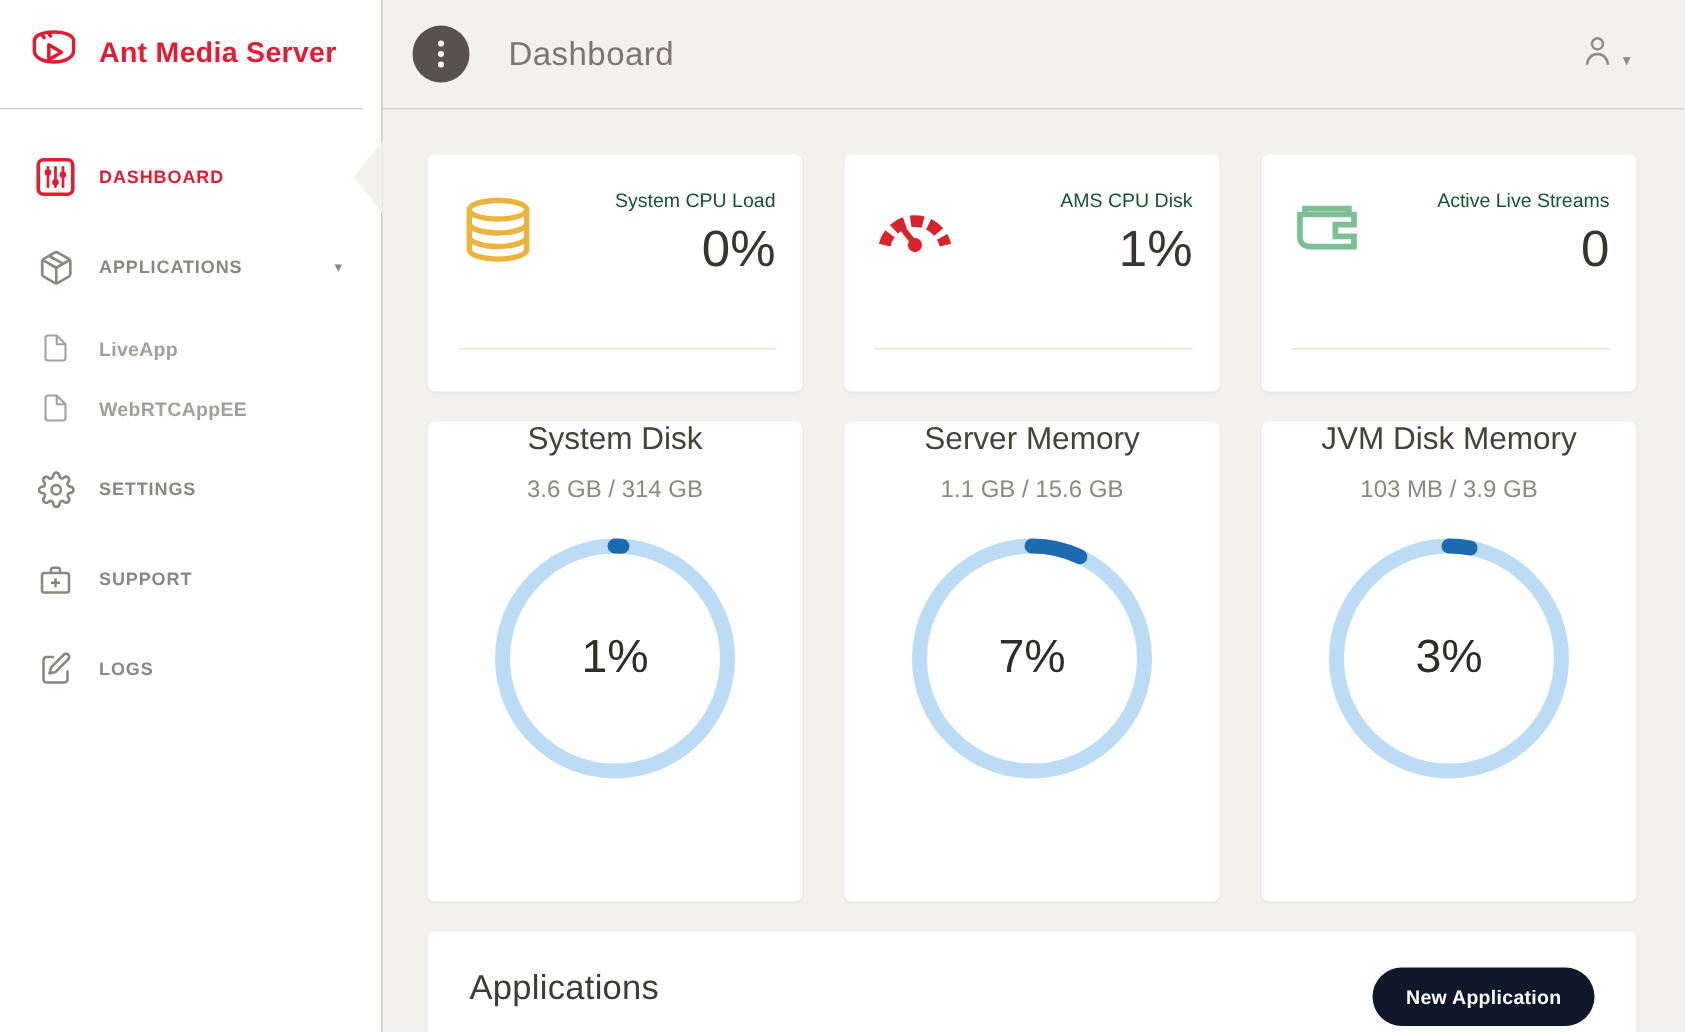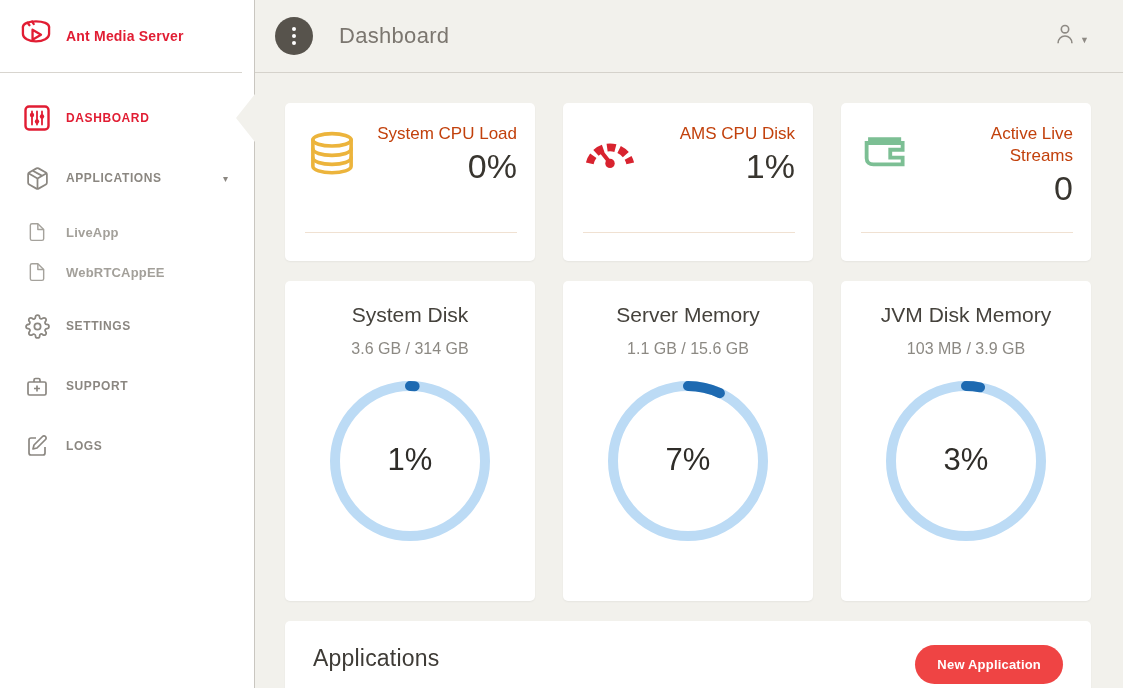--- a/index.html
+++ b/index.html
@@ -2,21 +2,21 @@
 <html><head>
 <meta charset="utf-8">
 <style>
   * { margin:0; padding:0; box-sizing:border-box; }
   html,body { width:1123px; height:688px; overflow:hidden; }
   body { font-family:"Liberation Sans", sans-serif; background:#f2f1ec; position:relative; }
 
   
   .sidebar { position:absolute; left:0; top:0; width:255px; height:688px; background:#ffffff; border-right:1px solid #c9c6c0; z-index:2; }
   .logo-row { height:73px; display:flex; align-items:center; padding-left:16px; border-bottom:1px solid #d8d5cf; margin-right:12px; }
-  .logo-text { color:#e11d33; font-size:14px; font-weight:700; margin-left:10px; letter-spacing:0.2px; }
+  .logo-text { color:#e11d33; font-size:19px; font-weight:700; margin-left:10px; letter-spacing:0.2px; }
   .nav { padding-top:25px; }
   .nav-item { position:relative; height:40px; display:flex; align-items:center; padding-left:24px; cursor:pointer; }
   .nav-item .ico { width:26px; display:flex; justify-content:center; align-items:center; }
   .nav-label { margin-left:16px; font-size:12px; font-weight:700; letter-spacing:0.6px; color:#8b8781; }
   .nav-item.active .nav-label { color:#e11d33; }
   .nav-item.sub .nav-label { font-size:13px; font-weight:700; letter-spacing:0.2px; color:#a3a09a; }
   .caret { position:absolute; right:26px; color:#8b8781; font-size:10px; }
   .notch { position:absolute; right:-1px; top:50%; transform:translateY(-50%);
            width:0; height:0; border-top:24px solid transparent; border-bottom:24px solid transparent;
            border-right:19px solid #f2f1ec; }
@@ -34,37 +34,37 @@
 
   
   .content { position:absolute; left:255px; top:74px; right:0; bottom:0; padding:29px 32px 0 30px; }
   .cards-row { display:flex; gap:28px; }
   .card { background:#ffffff; border-radius:5px; box-shadow:0 1px 2px rgba(0,0,0,0.05); }
 
   .stat-card { width:250px; height:158px; padding:20px 18px 0 20px; display:flex; flex-direction:column; }
   .stat-top { display:flex; }
   .stat-icon { width:56px; margin-top:6px; }
   .stat-text { margin-left:auto; text-align:right; }
-  .stat-label { font-size:17px; line-height:22px; color:#c2410c; max-width:150px; }
+  .stat-label { font-size:13px; line-height:22px; color:#14532d; max-width:150px; }
   .stat-value { font-size:34px; font-weight:500; color:#38352f; margin-top:2px; }
   .stat-divider { margin-top:auto; margin-bottom:28px; border-top:1px solid #f0e1d2; }
 
   .gauge-row { margin-top:20px; }
-  .gauge-card { width:250px; height:320px; padding-top:22px; text-align:center; }
+  .gauge-card { width:250px; height:320px; text-align:center; }
   .gauge-title { font-size:21px; font-weight:500; color:#45423c; }
   .gauge-sub { font-size:16px; color:#8c8983; margin-top:13px; }
   .gauge-wrap { position:relative; width:170px; height:170px; margin:18px auto 0; }
   .gauge-wrap svg { display:block; }
   .gauge-track { stroke:#bcdbf5; }
   .gauge-pct { position:absolute; left:0; right:0; top:50%; transform:translateY(-52%);
                font-size:31px; font-weight:500; color:#2f2d29; }
 
   .apps-panel { margin-top:20px; height:120px; padding:24px 28px 0 28px; display:flex; align-items:flex-start; }
   .apps-title { font-size:23px; font-weight:500; color:#3e3b36; letter-spacing:0.2px; }
-  .new-app-btn { margin-left:auto; background:#ef4444; color:#ffffff; border:none; border-radius:22px;
+  .new-app-btn { margin-left:auto; background:#0f172a; color:#ffffff; border:none; border-radius:22px;
                  padding:12px 22px; font-size:13px; font-weight:700; font-family:"Liberation Sans",sans-serif;
                  letter-spacing:0.2px; cursor:pointer; }
 </style>
 </head>
 <body>
 
 <div class="sidebar">
   <div class="logo-row">
     <span>
       <svg width="40" height="34" viewBox="0 0 52 44" fill="none" stroke="#e11d33" stroke-width="3" stroke-linecap="round" stroke-linejoin="round">

